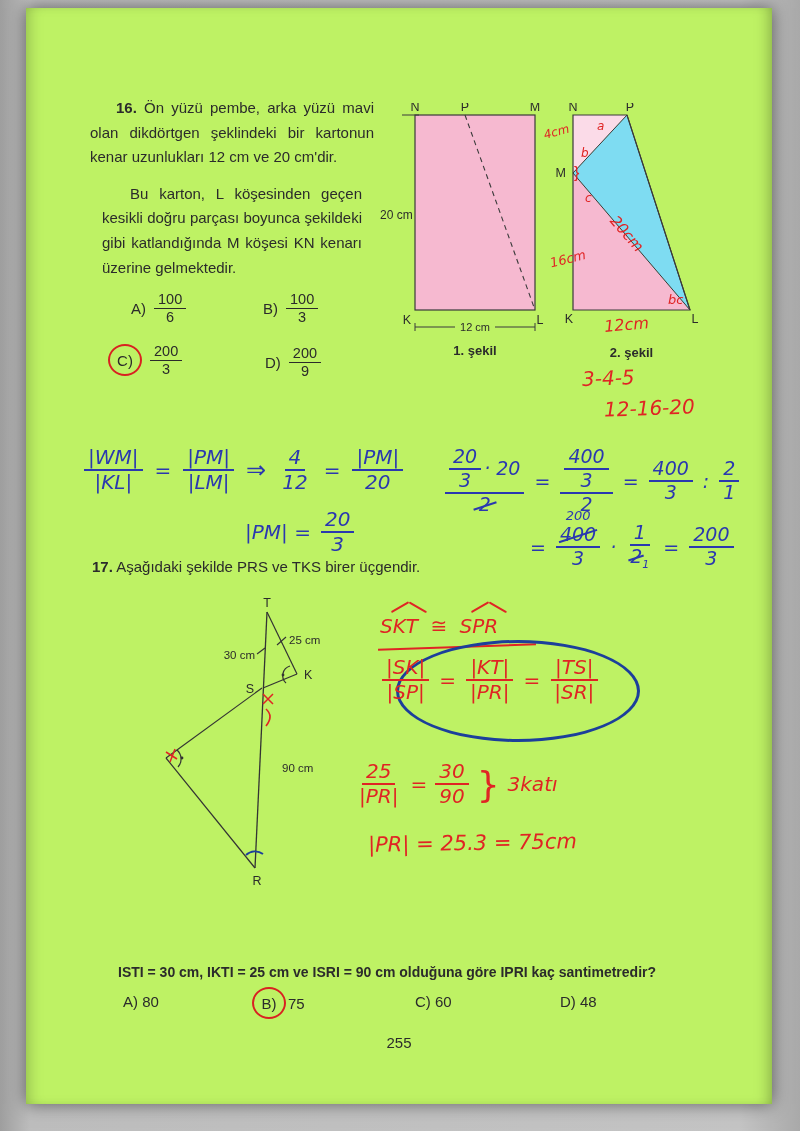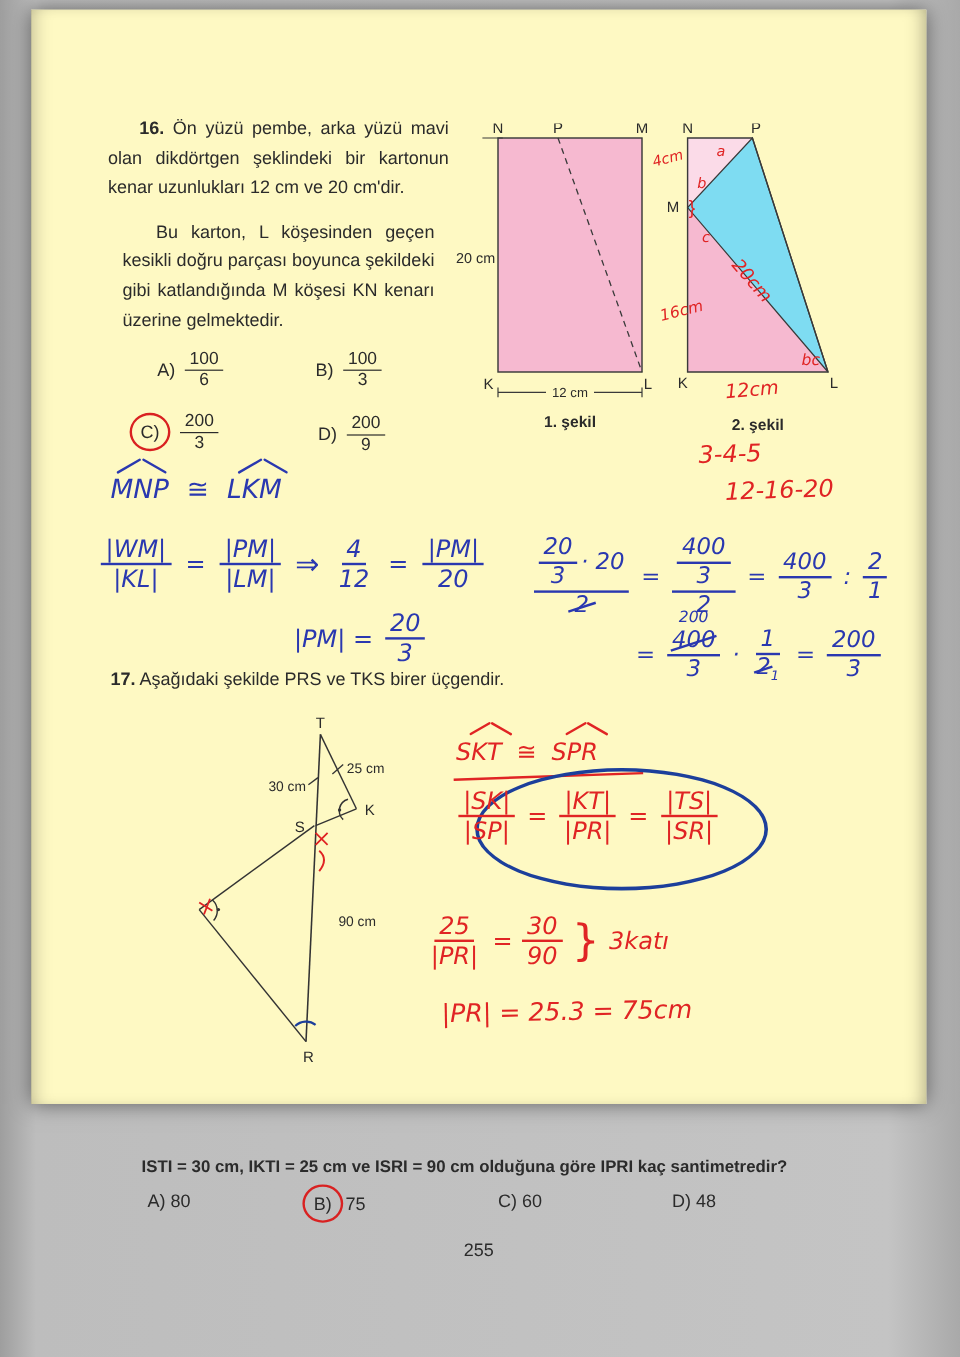--- a/index.html
+++ b/index.html
@@ -1,18 +1,18 @@
 <!DOCTYPE html>
 <html><head>
 <meta charset="utf-8">
 <style>
   html,body{margin:0;padding:0;width:800px;height:1131px;overflow:hidden;
     background:linear-gradient(90deg,#9e9e9e 0px,#bdbdbd 30px,#c4c4c4 740px,#a9a9a9 800px);
     font-family:"Liberation Sans",sans-serif;position:relative}
-  .sheet{position:absolute;left:26px;top:8px;width:746px;height:912px;background:#fef9c3;
+  .sheet{position:absolute;left:26px;top:8px;width:746px;height:1096px;background:#bef264;
     box-shadow:0 0 16px rgba(0,0,0,.5), inset -10px 0 16px -9px rgba(0,0,0,.35), inset 12px 0 16px -11px rgba(0,0,0,.28)}
   .abs{position:absolute}
   .row{display:flex;align-items:center}
   .pt{color:#2b2b2b;font-size:15px}
   .b{font-weight:bold}
   .hwb{color:#2a38b0;font-style:italic;font-family:"DejaVu Sans",sans-serif}
   .hwr{color:#e02424;font-style:italic;font-family:"DejaVu Sans",sans-serif}
   .fr{display:inline-flex;flex-direction:column;align-items:center;line-height:1.15;vertical-align:middle;text-align:center}
   .fr .num{border-bottom:2px solid currentColor;padding:0 4px;display:inline-flex;align-items:center;gap:3px;position:relative}
   .fr .den{padding:0 4px;position:relative}
@@ -119,25 +119,20 @@
       <text x="28" y="160" font-size="13" text-anchor="middle" class="svgred" transform="rotate(-14 28 160)">16cm</text>
       <text x="86" y="227" font-size="16" text-anchor="middle" class="svgred" transform="rotate(-5 86 227)">12cm</text>
       <text x="127" y="201" font-size="13" class="svgred">bc</text>
     </svg>
     <div class="caption" style="margin:0 0 0 32px;width:117px">2. şekil</div>
   </div>
 
   <div class="abs hwr" style="left:556px;top:358px;font-size:20px;transform:rotate(-2deg)">3-4-5</div>
   <div class="abs hwr" style="left:578px;top:388px;font-size:20px;transform:rotate(-2deg)">12-16-20</div>
 
-  <div class="abs hwb" style="left:66px;top:376px;font-size:22px">
-    <span class="hatw"><span class="hat" style="left:6px;width:40px"></span><span>MNP</span></span>
-    <span style="margin:0 8px">≅</span>
-    <span class="hatw"><span class="hat" style="left:10px;width:40px"></span><span>LKM</span></span>
-  </div>
 
   <div class="abs row hwb" style="left:58px;top:438px;font-size:20px;gap:12px">
     <span class="fr">
         <span class="num">|WM|</span>
         <span class="den">|KL|</span>
       </span>
     <span>=</span>
     <span class="fr">
         <span class="num">|PM|</span>
         <span class="den">|LM|</span>

